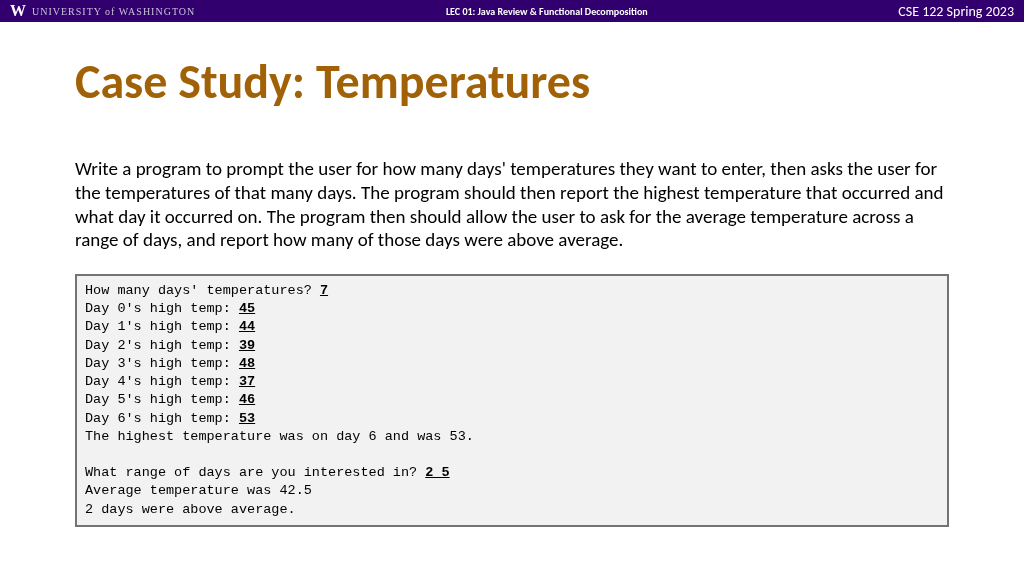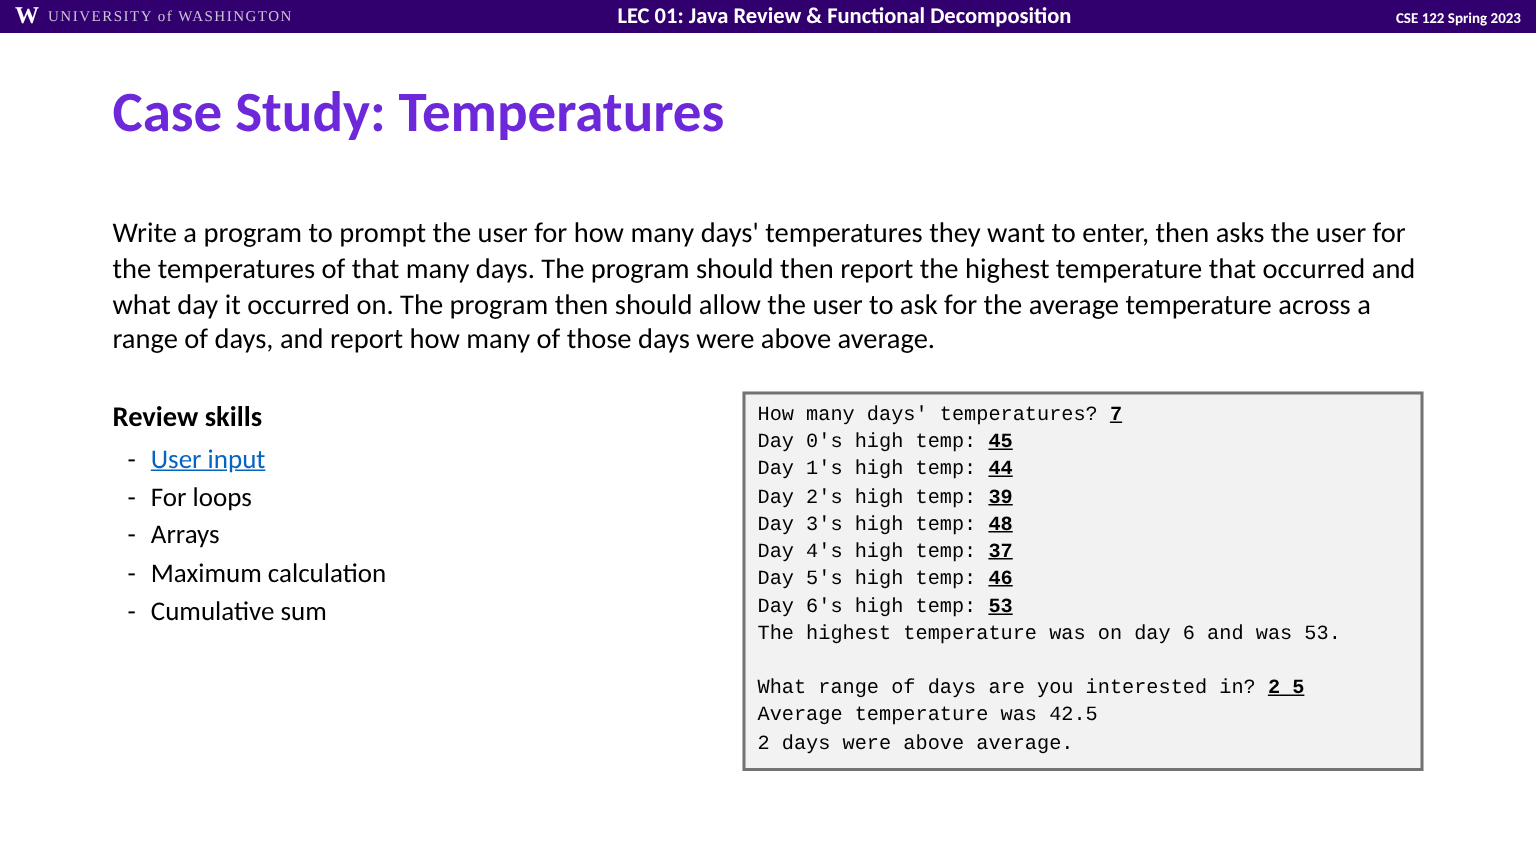--- a/index.html
+++ b/index.html
@@ -35,33 +35,33 @@
     }
     .univ-text {
       font-family: Georgia, serif;
       font-size: 10px;
       letter-spacing: 1px;
       color: #c9c3d8;
       font-weight: normal;
     }
     .header-center {
       font-weight: bold;
-      font-size: 15px;
+      font-size: 10px;
     }
     .header-right {
-      font-weight: bold;
-      font-size: 10px;
+      font-weight: normal;
+      font-size: 14px;
     }
     .content {
       padding: 30px 75px 0 75px;
     }
     .slide-title {
-      font-size: 38px;
+      font-size: 48px;
       font-weight: bold;
-      color: #6d28d9;
+      color: #a16207;
       margin-bottom: 18px;
     }
     .description {
       font-size: 19px;
       line-height: 1.25;
       color: #000;
       margin-bottom: 28px;
       width: 880px;
       margin-top: 46px;
     }
@@ -123,26 +123,16 @@
   </div>
   <div class="header-center">LEC 01: Java Review &amp; Functional Decomposition</div>
   <div class="header-right">CSE 122 Spring 2023</div>
 </div>
 
 <div class="content">
   <h1 class="slide-title">Case Study: Temperatures</h1>
   <p class="description">Write a program to prompt the user for how many days' temperatures they want to enter, then asks the user for the temperatures of that many days. The program should then report the highest temperature that occurred and what day it occurred on. The program then should allow the user to ask for the average temperature across a range of days, and report how many of those days were above average.</p>
 
   <div class="lower">
-    <div class="review-skills">
-      <h3>Review skills</h3>
-      <ul class="skill-list" id="skill-list">
-          <li><a class="skill-link" href="#">User input</a></li>
-          <li>For loops</li>
-          <li>Arrays</li>
-          <li>Maximum calculation</li>
-          <li>Cumulative sum</li>
-        </ul>
-    </div>
 
     <div class="console-box" id="console-box"><div>How many days' temperatures? <span class="user-input">7</span></div><div>Day 0's high temp: <span class="user-input">45</span></div><div>Day 1's high temp: <span class="user-input">44</span></div><div>Day 2's high temp: <span class="user-input">39</span></div><div>Day 3's high temp: <span class="user-input">48</span></div><div>Day 4's high temp: <span class="user-input">37</span></div><div>Day 5's high temp: <span class="user-input">46</span></div><div>Day 6's high temp: <span class="user-input">53</span></div><div>The highest temperature was on day 6 and was 53.</div><div>&nbsp;</div><div>What range of days are you interested in? <span class="user-input">2 5</span></div><div>Average temperature was 42.5</div><div>2 days were above average.</div></div>
   </div>
 </div>
 
 </body></html>

